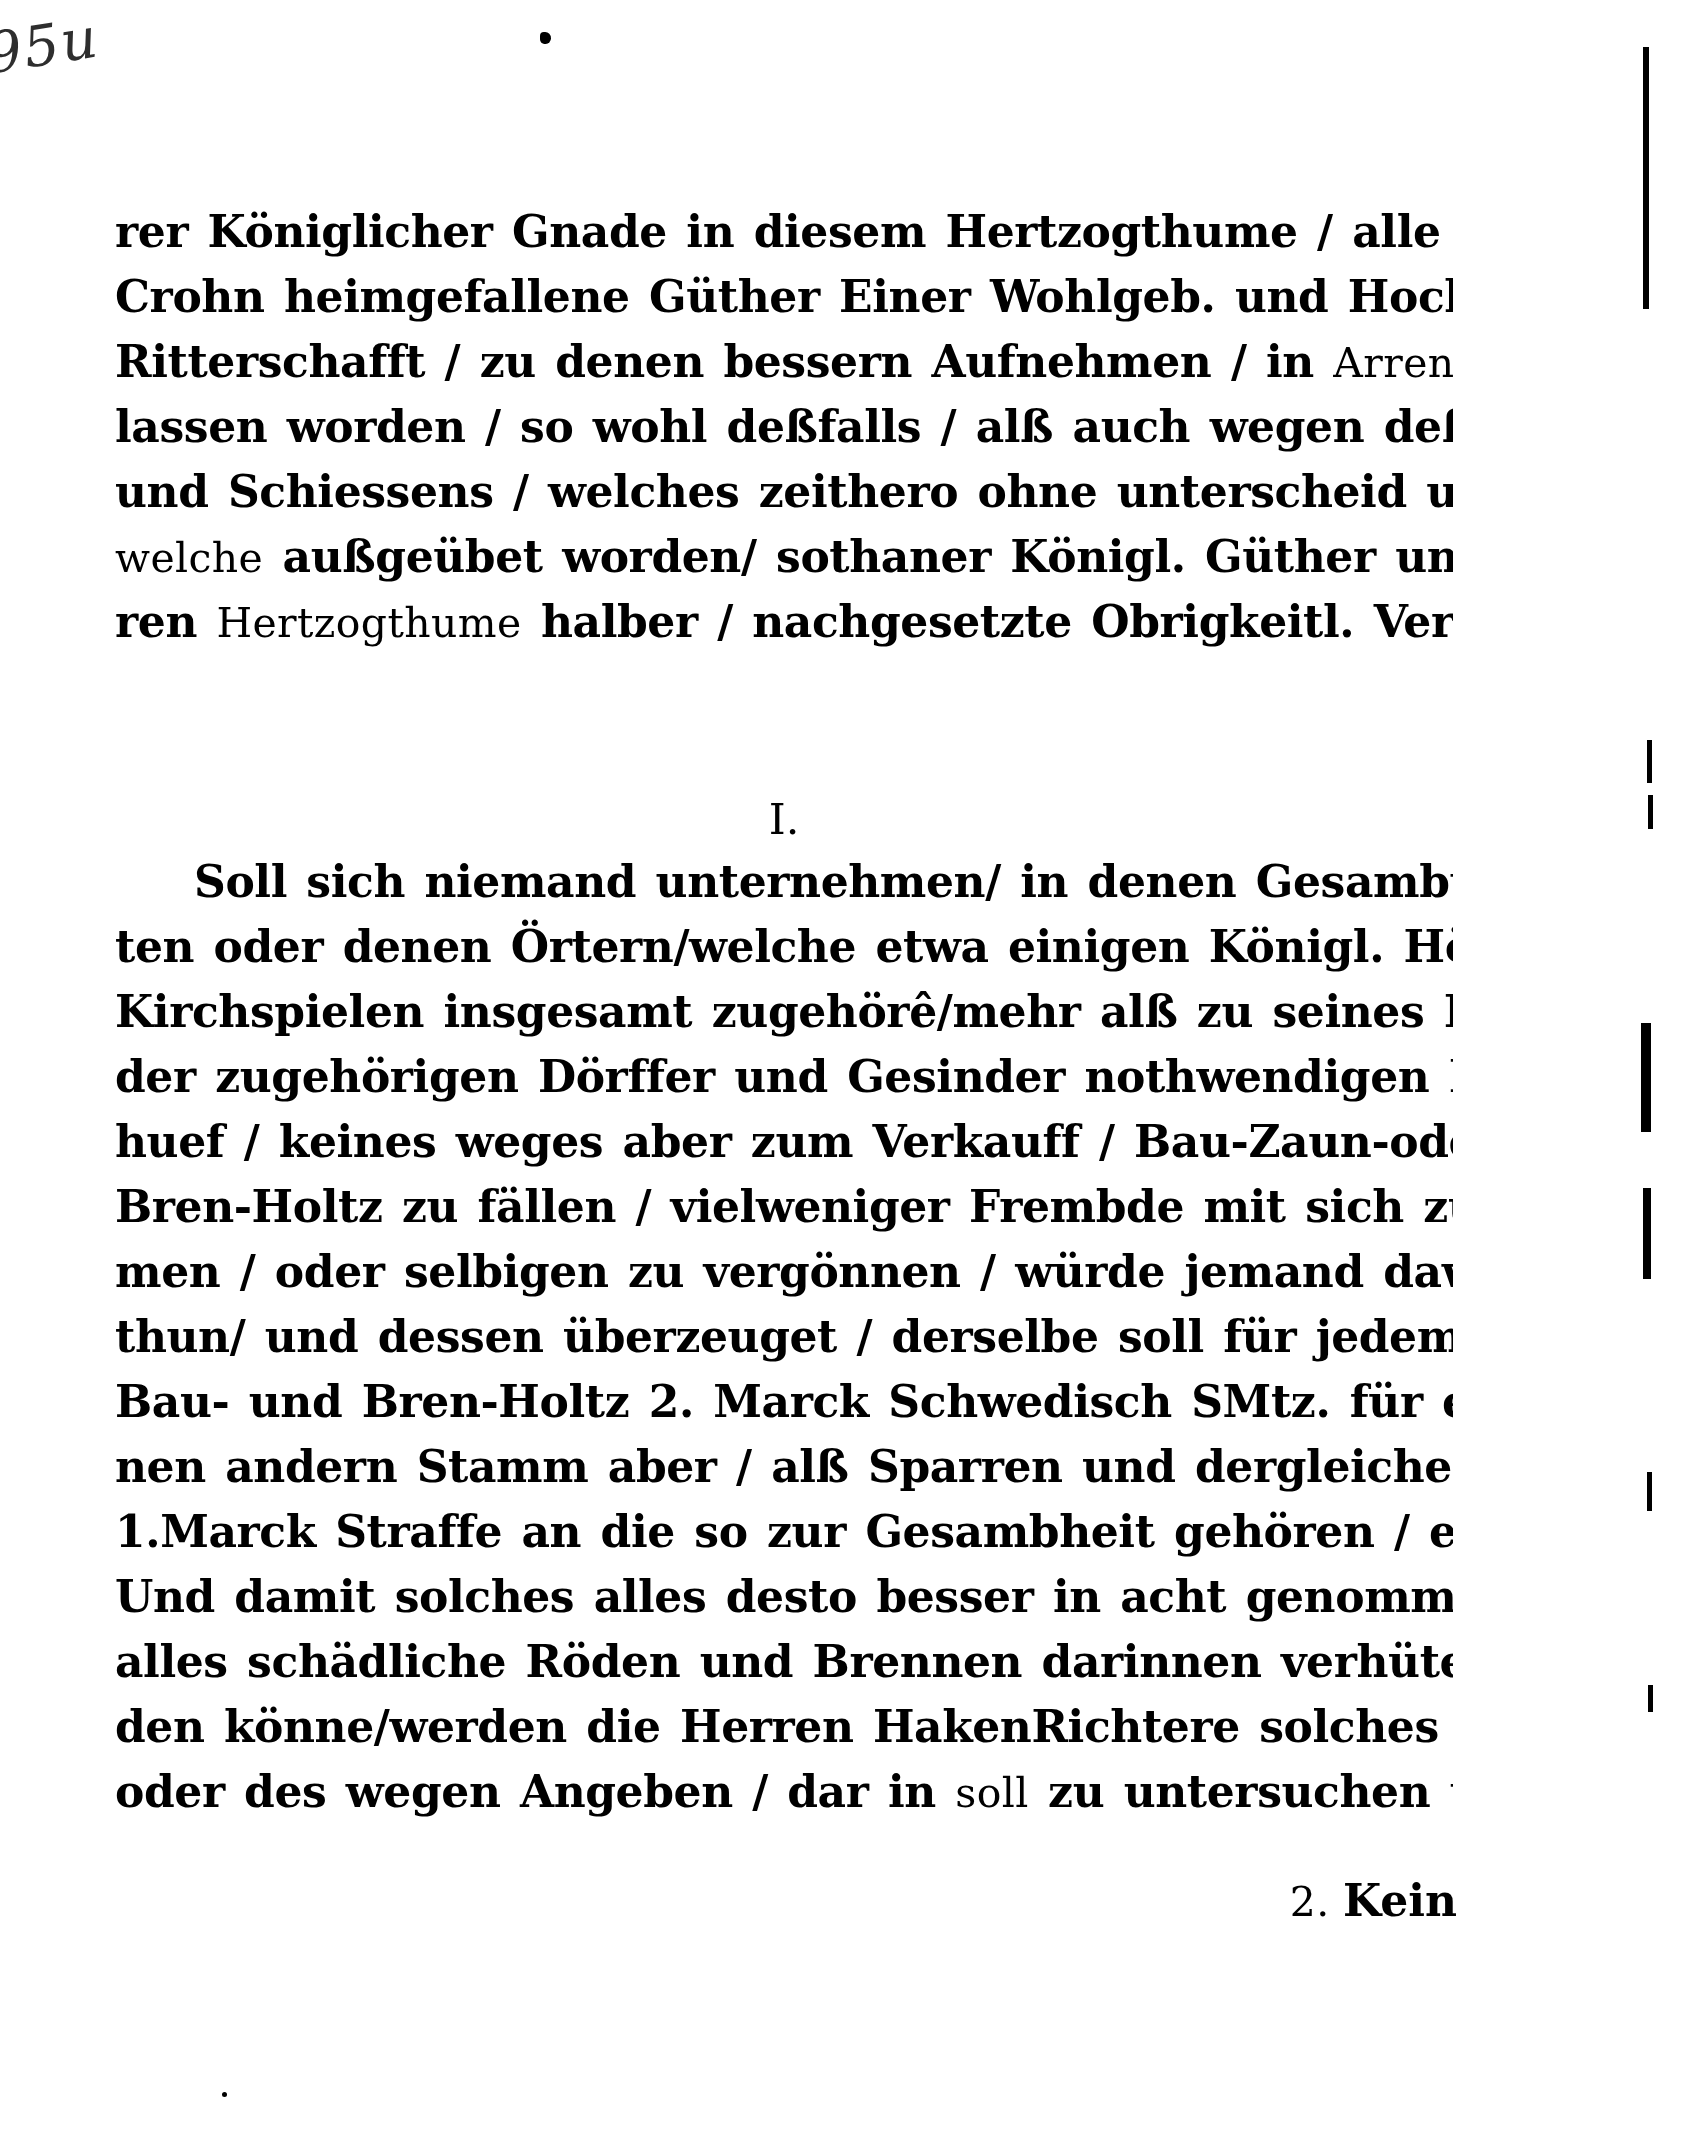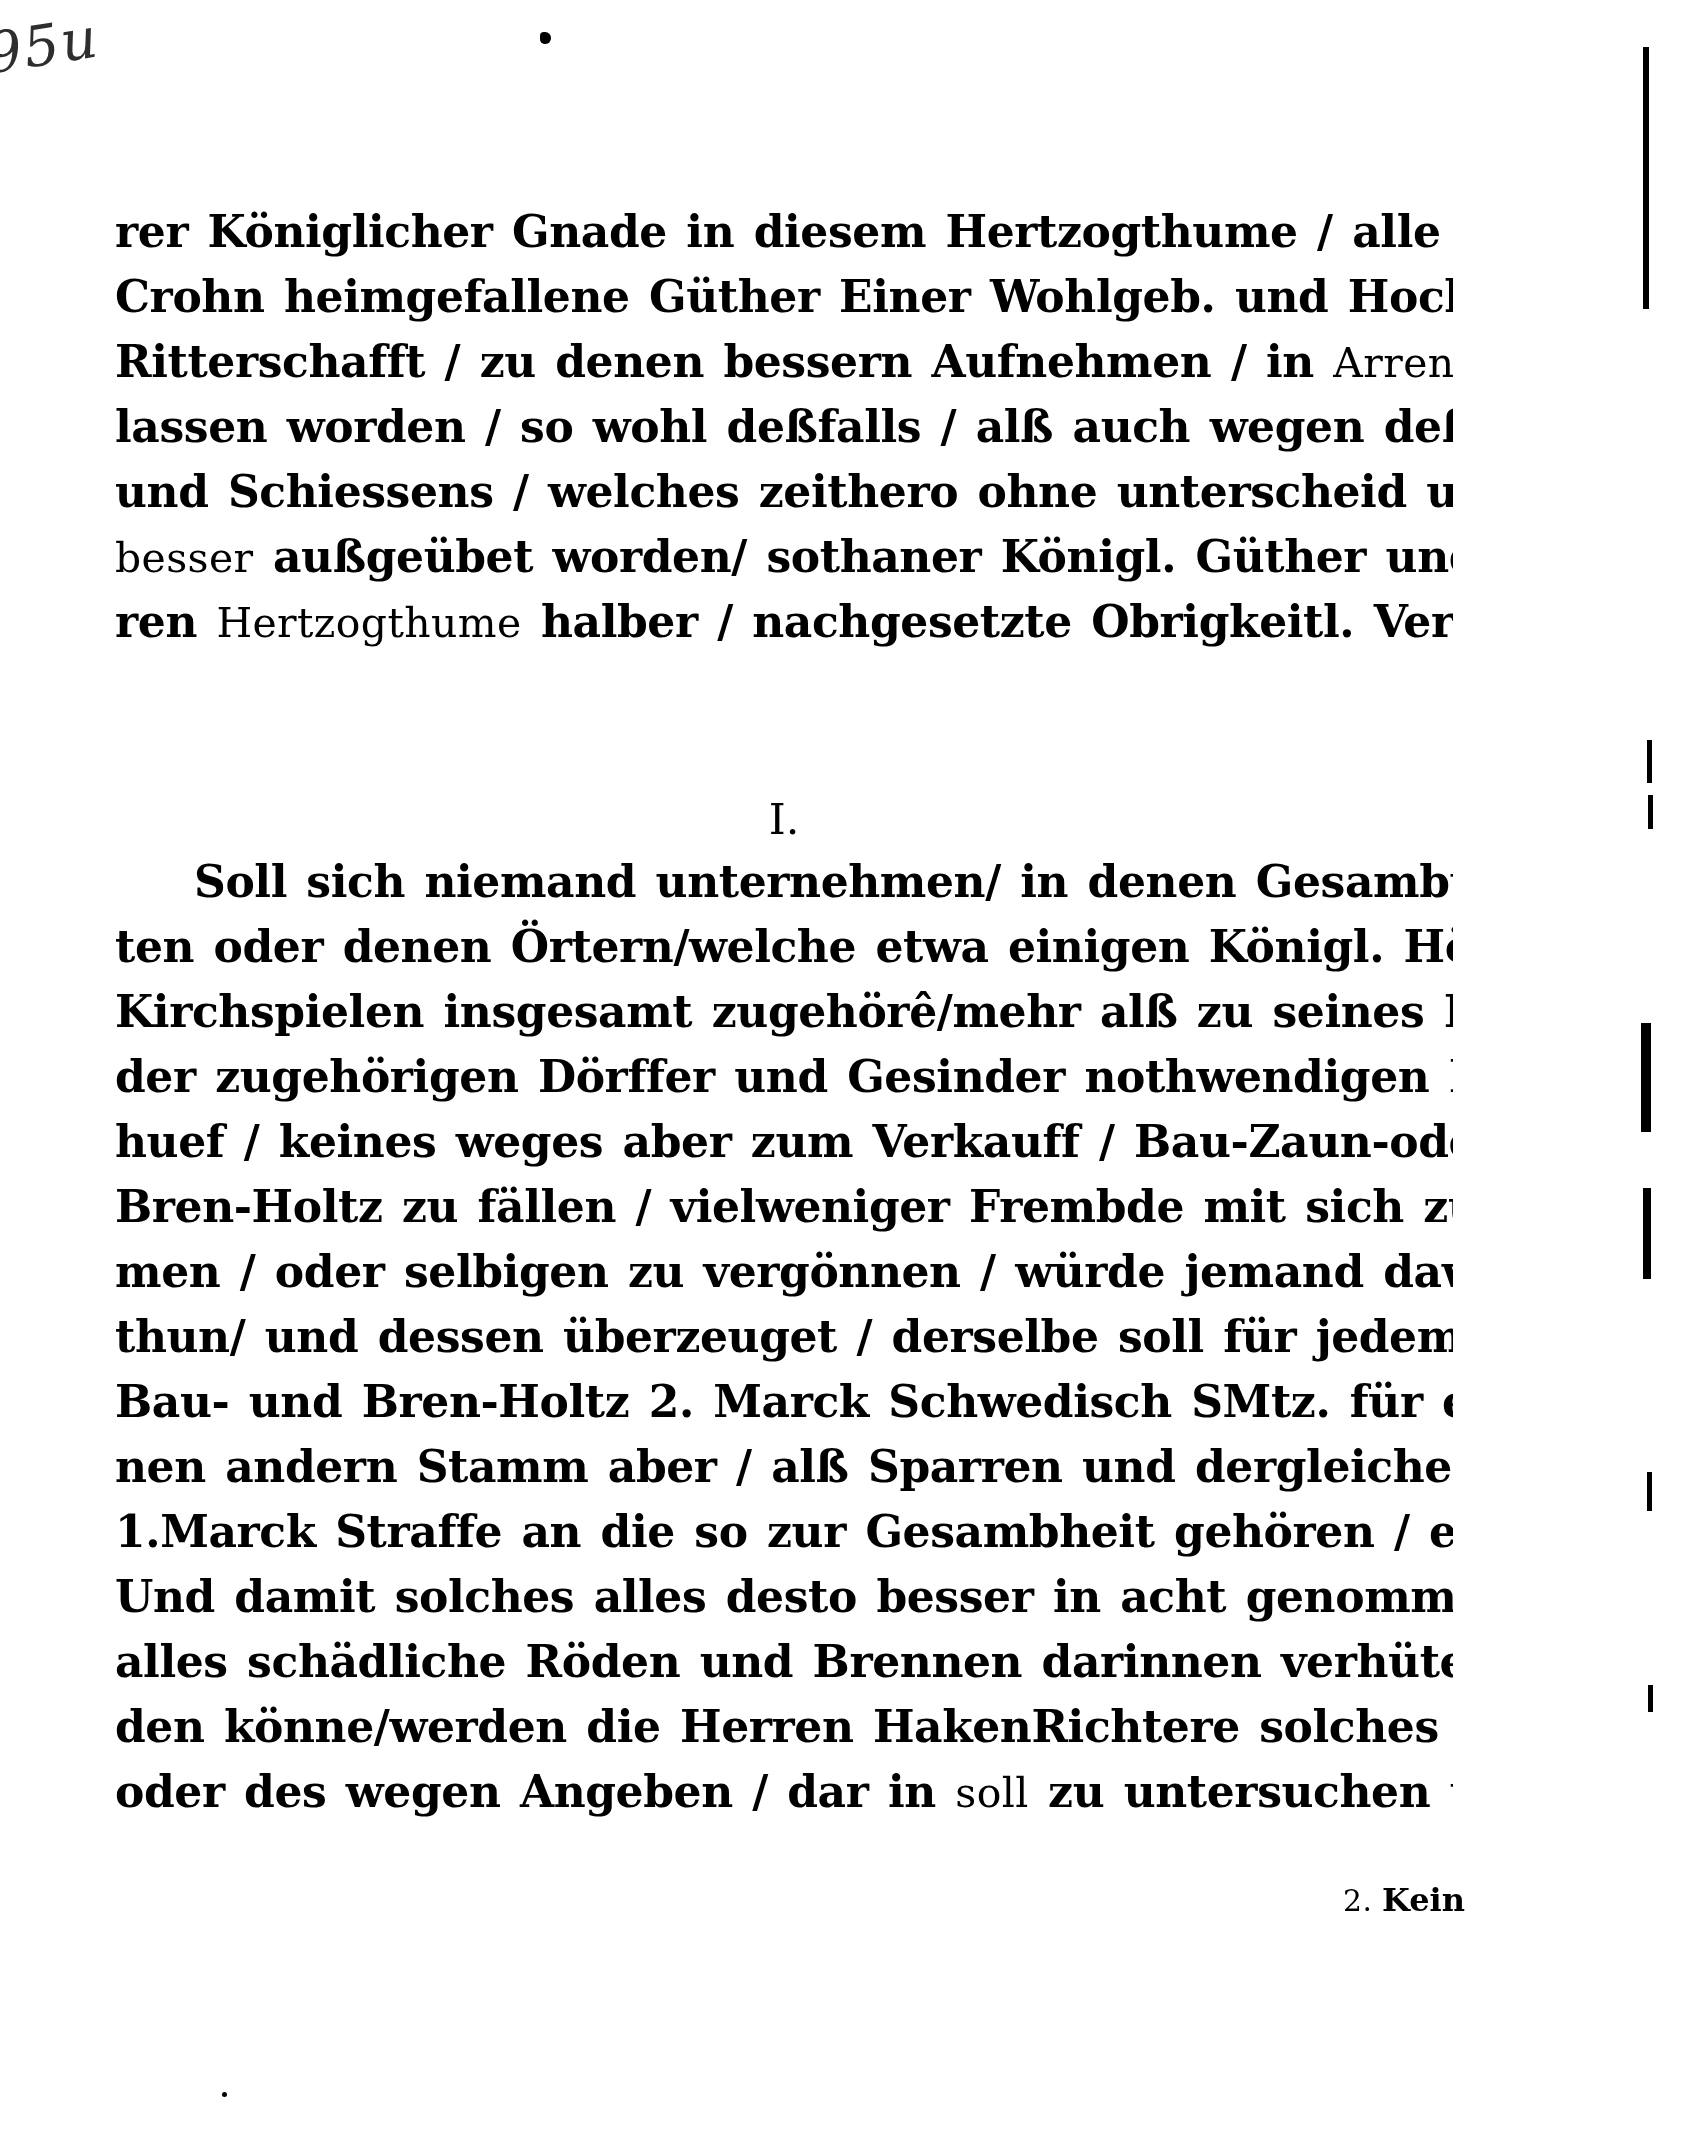--- a/index.html
+++ b/index.html
@@ -41,22 +41,22 @@
     position:absolute;
     left:115px; top:792px;
     width:1338px;
     text-align:center;
     font-size:43px;
     font-weight:400;
     line-height:54px;
   }
   .catchword {
     position:absolute;
-    top:1868px; right:240px;
-    font-size:32px;
+    top:1868px; right:248px;
+    font-size:44px;
     font-weight:700;
     line-height:65px;
     white-space:nowrap;
   }
   .handwritten-mark {
     position:absolute;
     left:-14.3px; top:12.5px;
     font-size:56px;
     font-weight:400;
     font-style:italic;
@@ -82,21 +82,21 @@
 <div class="page">
 
   <div class="handwritten-mark">95u</div>
 
   <div class="textblock" id="intro-block">
       <div class="line">rer Königlicher Gnade in diesem Hertzogthume / alle der</div>
       <div class="line">Crohn heimgefallene Güther Einer Wohlgeb. und Hoch Edl.</div>
       <div class="line"><span>Ritterschafft / zu denen bessern Aufnehmen / in </span><span class="antiqua">Arrende</span></div>
       <div class="line">lassen worden / so wohl deßfalls / alß auch wegen deß Jagens</div>
       <div class="line"><span>und Schiessens / welches zeithero ohne unterscheid und </span></div>
-      <div class="line"><span class="antiqua">besser</span><span> außgeübet worden/ sothaner Königl. Güther und de-</span></div>
+      <div class="line"><span class="antiqua">welche</span><span> außgeübet worden/ sothaner Königl. Güther und de-</span></div>
       <div class="line"><span>ren </span><span class="antiqua">Hertzogthume</span><span> halber / nachgesetzte Obrigkeitl. Verord-</span></div>
     </div>
 
   <div class="section-heading">I.</div>
 
   <div class="textblock" id="section-block">
       <div class="line">Soll sich niemand unternehmen/ in denen Gesambthei-</div>
       <div class="line">ten oder denen Örtern/welche etwa einigen Königl. Höfen oder</div>
       <div class="line">Kirchspielen insgesamt zugehörê/mehr alß zu seines Hofes uñ</div>
       <div class="line">der zugehörigen Dörffer und Gesinder nothwendigen Be-</div>

